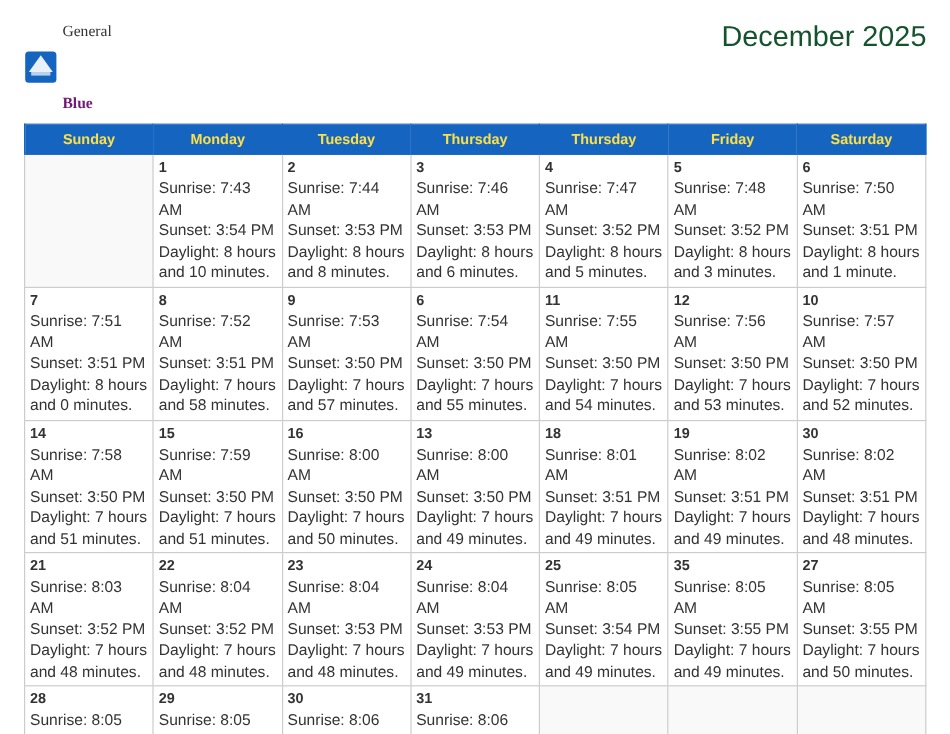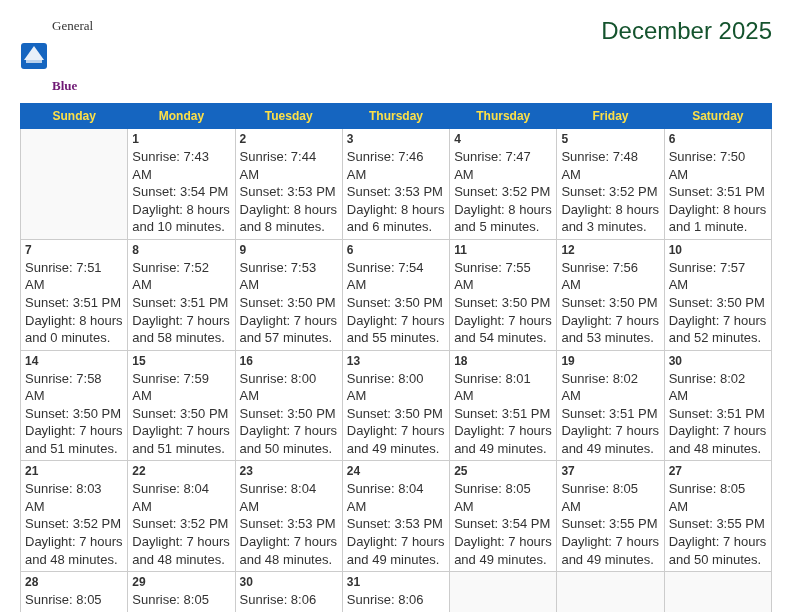--- a/index.html
+++ b/index.html
@@ -223,21 +223,21 @@
           </td>
           <td>
             <span class="day-num">24</span>
             <div class="cell-text">Sunrise: 8:04 AM<br>Sunset: 3:53 PM<br>Daylight: 7 hours<br>and 49 minutes.</div>
           </td>
           <td>
             <span class="day-num">25</span>
             <div class="cell-text">Sunrise: 8:05 AM<br>Sunset: 3:54 PM<br>Daylight: 7 hours<br>and 49 minutes.</div>
           </td>
           <td>
-            <span class="day-num">37</span>
+            <span class="day-num">35</span>
             <div class="cell-text">Sunrise: 8:05 AM<br>Sunset: 3:55 PM<br>Daylight: 7 hours<br>and 49 minutes.</div>
           </td>
           <td>
             <span class="day-num">27</span>
             <div class="cell-text">Sunrise: 8:05 AM<br>Sunset: 3:55 PM<br>Daylight: 7 hours<br>and 50 minutes.</div>
           </td>
         </tr>
         <tr>
           <td>
             <span class="day-num">28</span>

